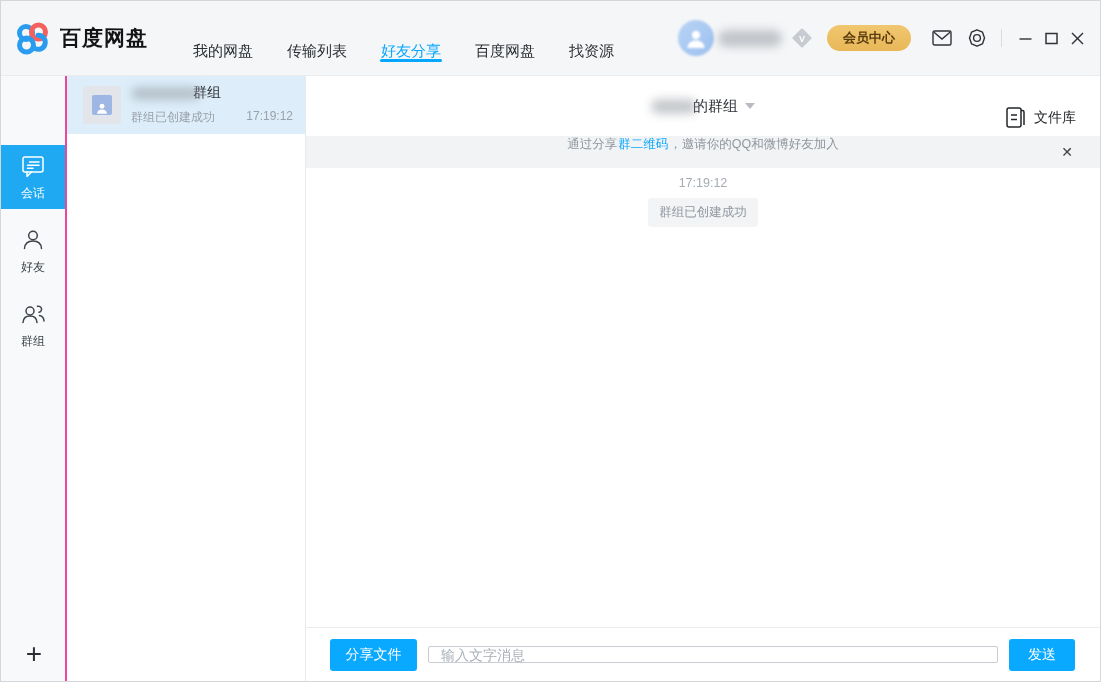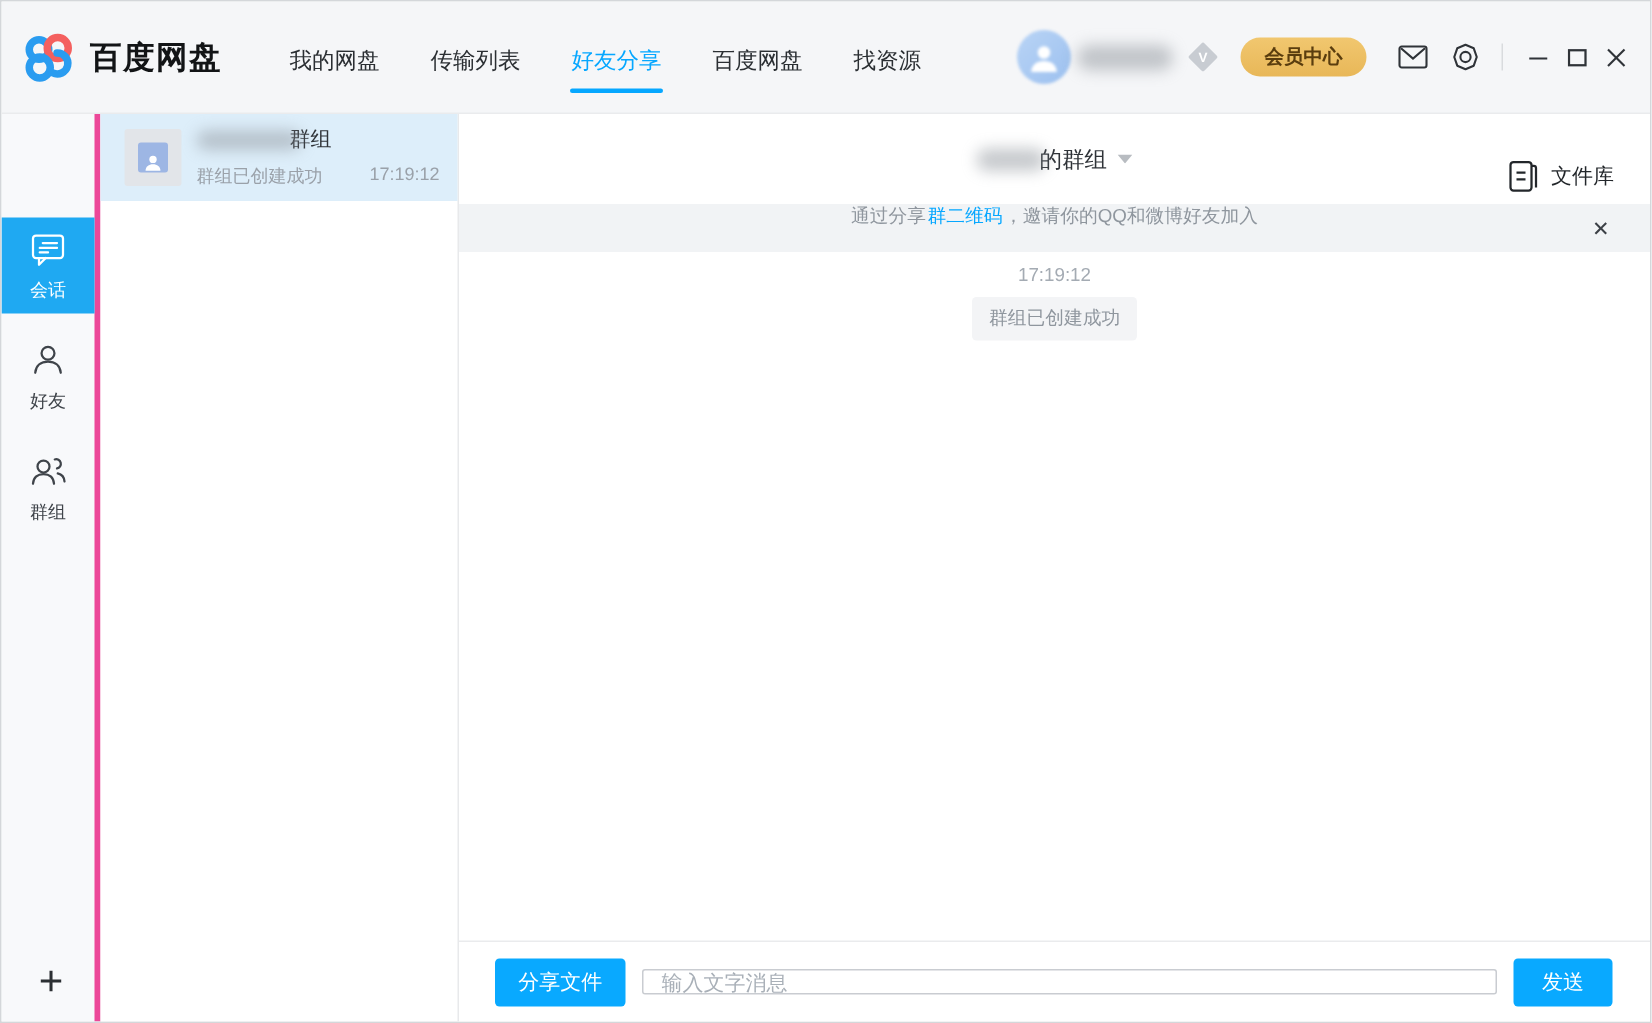--- a/index.html
+++ b/index.html
@@ -12,21 +12,21 @@
   }
   
   .titlebar {
     position:absolute; top:0; left:0; right:0; height:75px;
     background:#f5f6f8; border-bottom:1px solid #eaebed;
     display:flex; align-items:center;
   }
   .logo { display:flex; align-items:center; margin-left:14px; }
   .logo-text { font-size:21px; font-weight:bold; color:#121416; margin-left:9px; letter-spacing:1px; }
   .nav { display:flex; margin-left:28px; height:75px; }
-  .tab { position:relative; padding:2px 17px; line-height:75px; font-size:15px; color:#2b2f33; cursor:pointer; white-space:nowrap; }
+  .tab { position:relative; padding:12px 17px; line-height:75px; font-size:15px; color:#2b2f33; cursor:pointer; white-space:nowrap; }
   .tab.active { color:#06a7ff; }
   .tab.active::after { content:""; position:absolute; left:16px; right:16px; bottom:14px; height:3px; background:#06a7ff; border-radius:2px; }
   .user { margin-left:auto; display:flex; align-items:center; margin-right:10px; }
   .avatar { width:36px; height:36px; border-radius:50%; background:linear-gradient(135deg,#b9d4f5,#9cc0ef); position:relative; overflow:hidden; filter:blur(1.2px); flex:0 0 auto; }
   .avatar svg { position:absolute; left:6px; top:6px; }
   .smudge { background:#8e949b; opacity:.5; filter:blur(5px); border-radius:10px; }
   .name-smudge { width:64px; height:17px; margin-left:4px; }
   .v-badge { margin-left:10px; }
   .vip-btn {
     margin-left:15px; height:26px; padding:0 16px; border:none; border-radius:13px;
@@ -34,21 +34,21 @@
     display:flex; align-items:center; cursor:pointer; font-family:inherit;
   }
   .icon-btn { display:flex; align-items:center; justify-content:center; cursor:pointer; }
   .mail-btn { margin-left:21px; }
   .gear-btn { margin-left:15px; }
   .win-divider { width:1px; height:18px; background:#d9dbde; margin:0 10px 0 14px; }
   .win-btn { width:26px; height:30px; }
   
   .sidebar {
     position:absolute; top:75px; left:0; bottom:0; width:66px;
-    background:#f8f9fb; border-right:4px solid #ec4899;
+    background:#f8f9fb; border-right:2px solid #ec4899;
   }
   .side-item {
     width:100%; height:64px; display:flex; flex-direction:column; align-items:center;
     justify-content:center; gap:6px; font-size:12px; color:#3f444a; cursor:pointer; margin-bottom:10px;
   }
   .side-item:first-child { margin-top:69px; }
   .side-item.active { background:#1fa9f2; color:#fff; }
   .add-btn {
     position:absolute; bottom:12px; left:0; width:66px; text-align:center;
     font-size:28px; font-weight:300; color:#2b2f33; cursor:pointer; line-height:30px;

